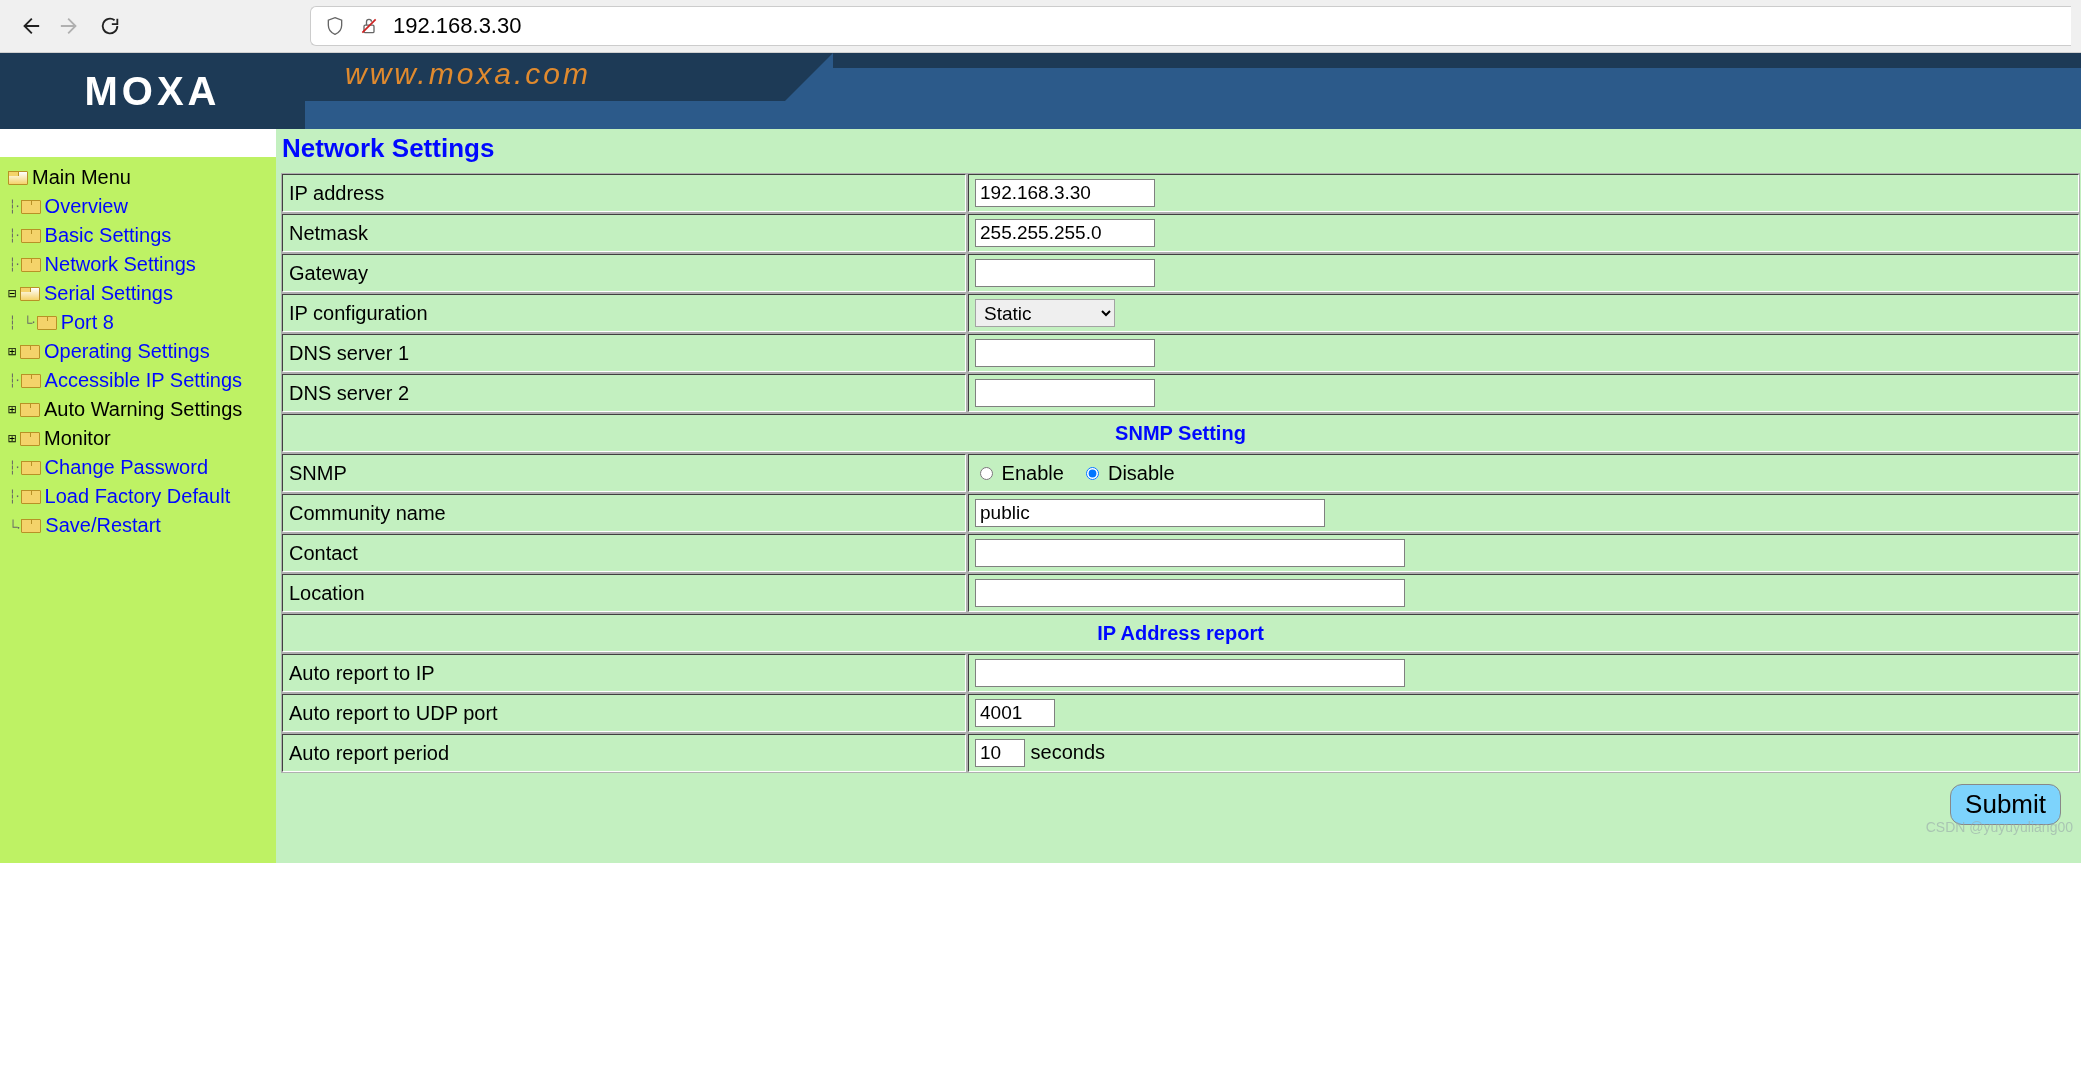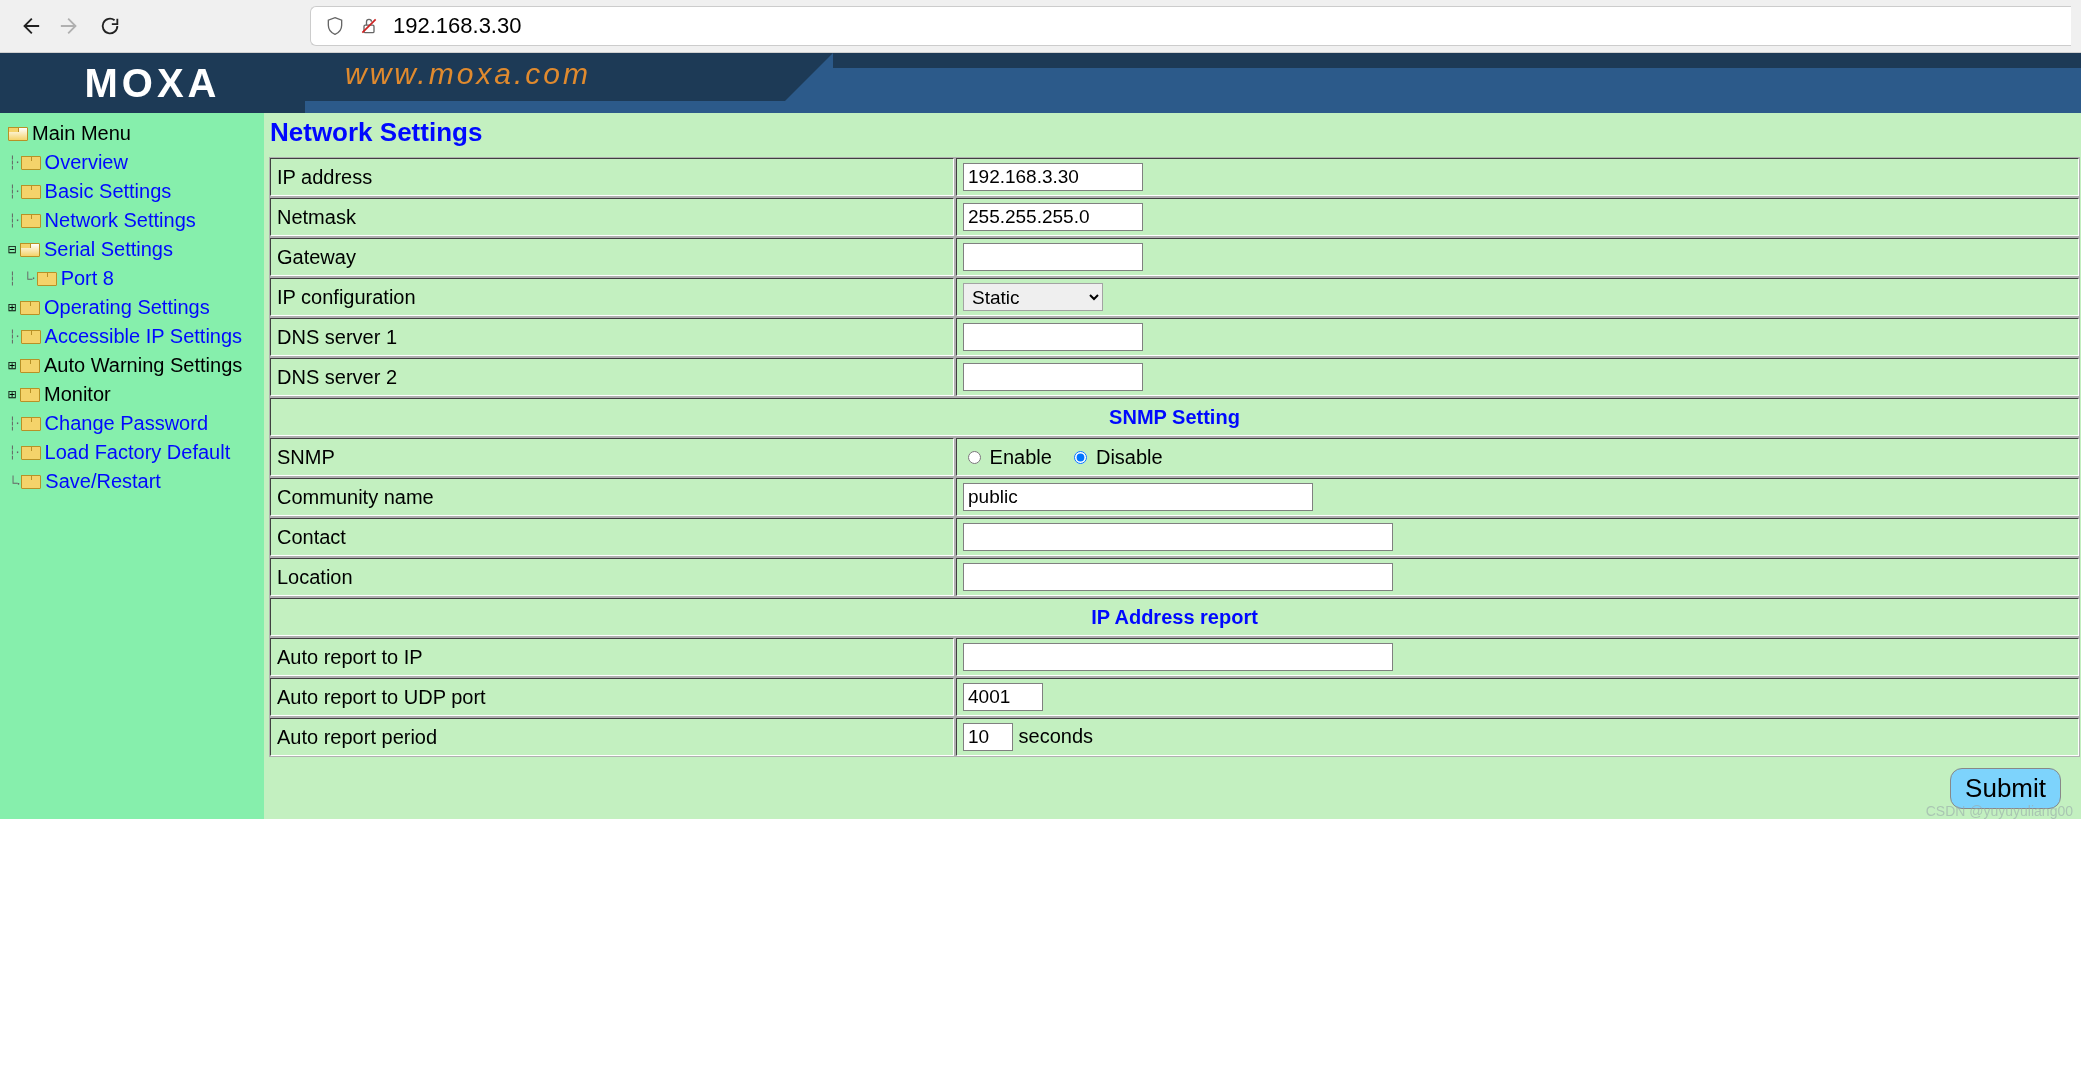--- a/index.html
+++ b/index.html
@@ -43,21 +43,21 @@
     display: flex;
     align-items: center;
     padding: 0 14px;
     font-size: 22px;
   }
   .sec-ico { width:20px; height:20px; margin-right:14px; }
   .url-text { color:#000; }
 
   
   .banner {
-    height: 60px;
+    height: 76px;
     display: flex;
     align-items: stretch;
   }
   .banner-left {
     width: 305px;
     background: #1d3a56;
     display: flex;
     align-items: center;
     justify-content: center;
   }
@@ -99,23 +99,24 @@
     letter-spacing: 3px;
     color:#e08a2e;
     font-size: 30px;
   }
 
   
   .layout { display:flex; }
   .sidebar {
     width: 258px;
     min-height: 700px;
-    background: #86efac;
-    padding: 6px 0 0 6px;
+    background: #bef264;
+    padding: 6px 12px 0 6px;
     font-size: 20px;
+    margin-top: 28px;
   }
   .tree-row {
     display:flex;
     align-items:center;
     height:29px;
     white-space:nowrap;
   }
   .tree-row .twisty {
     width:12px;
     text-align:center;

